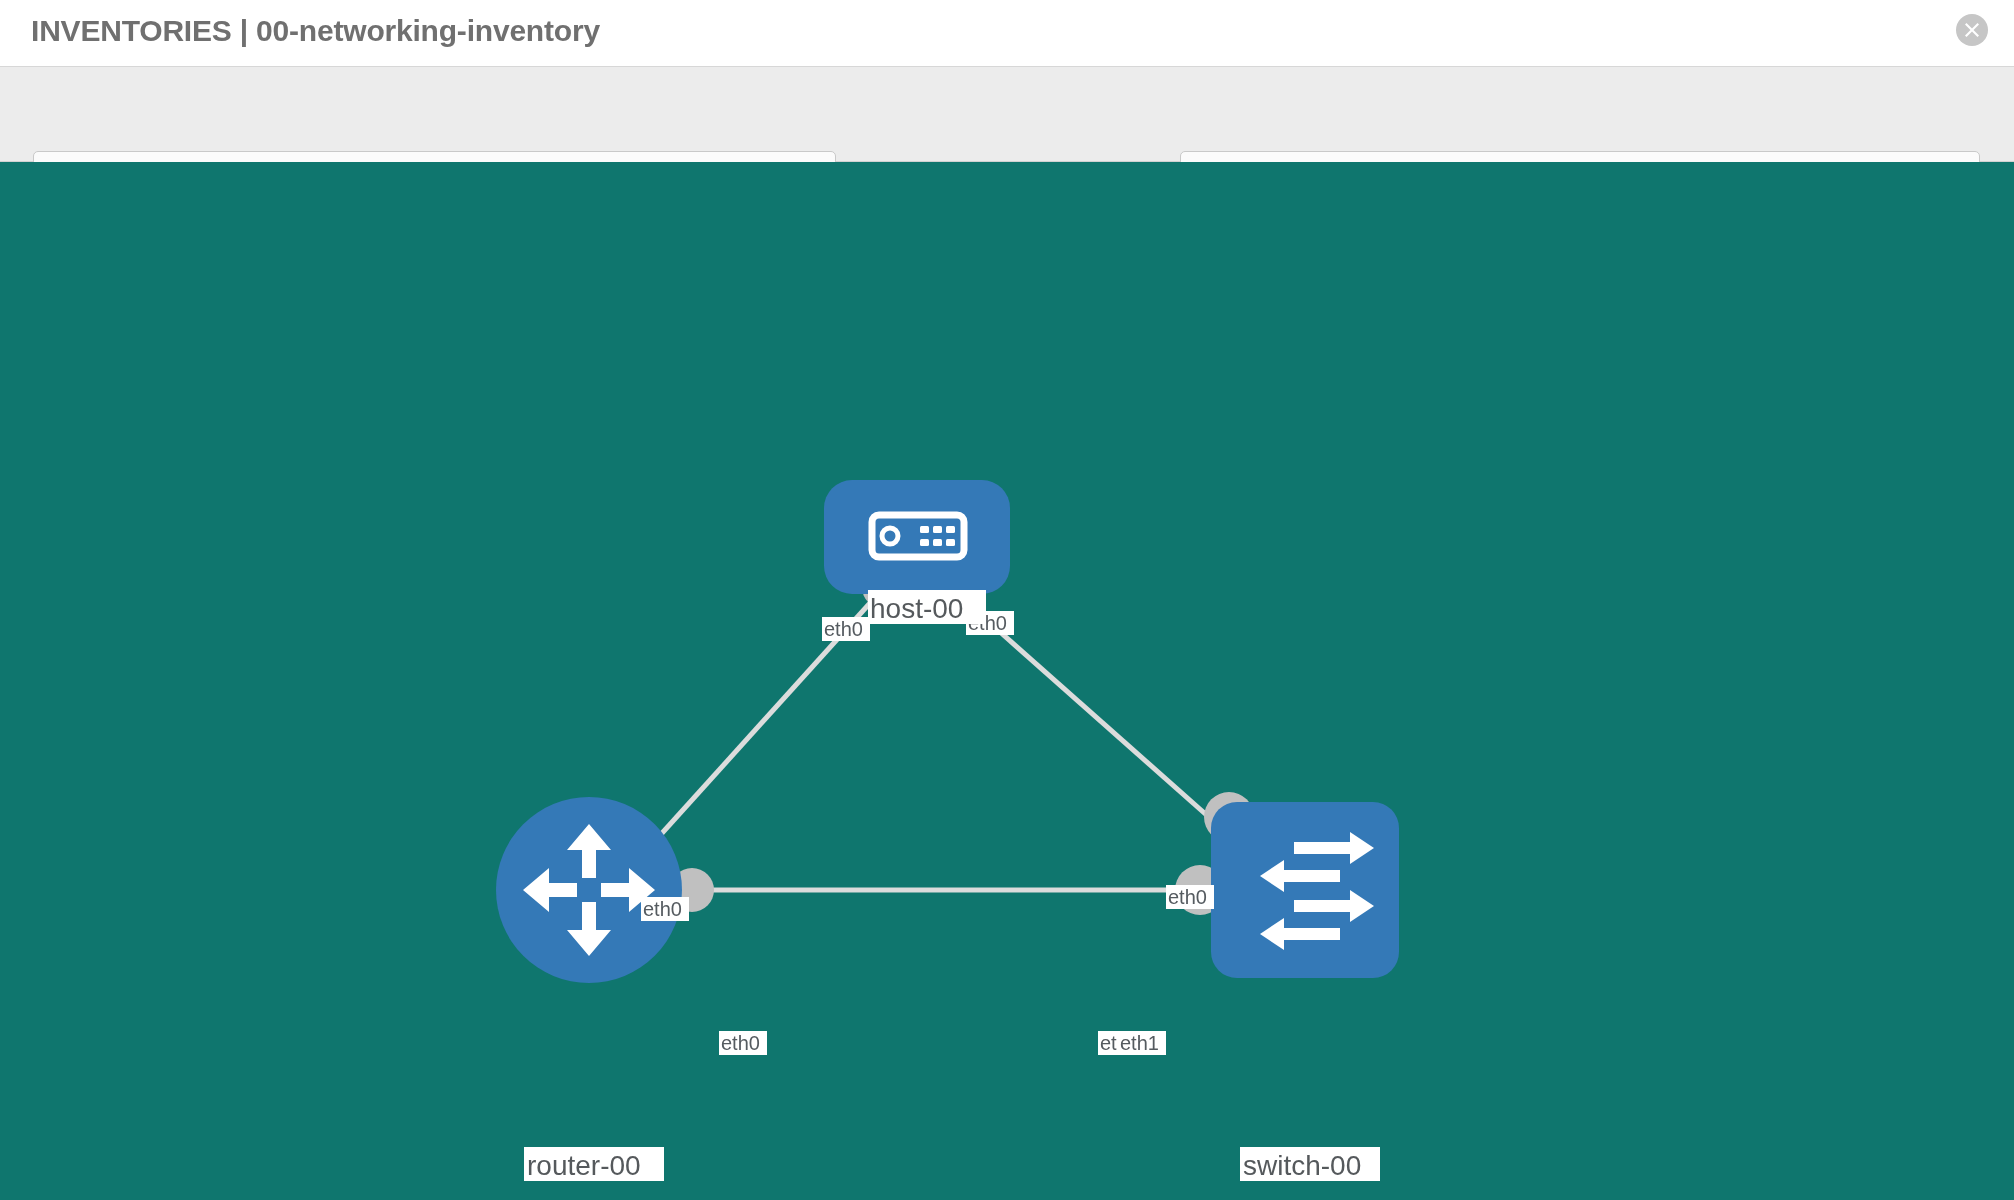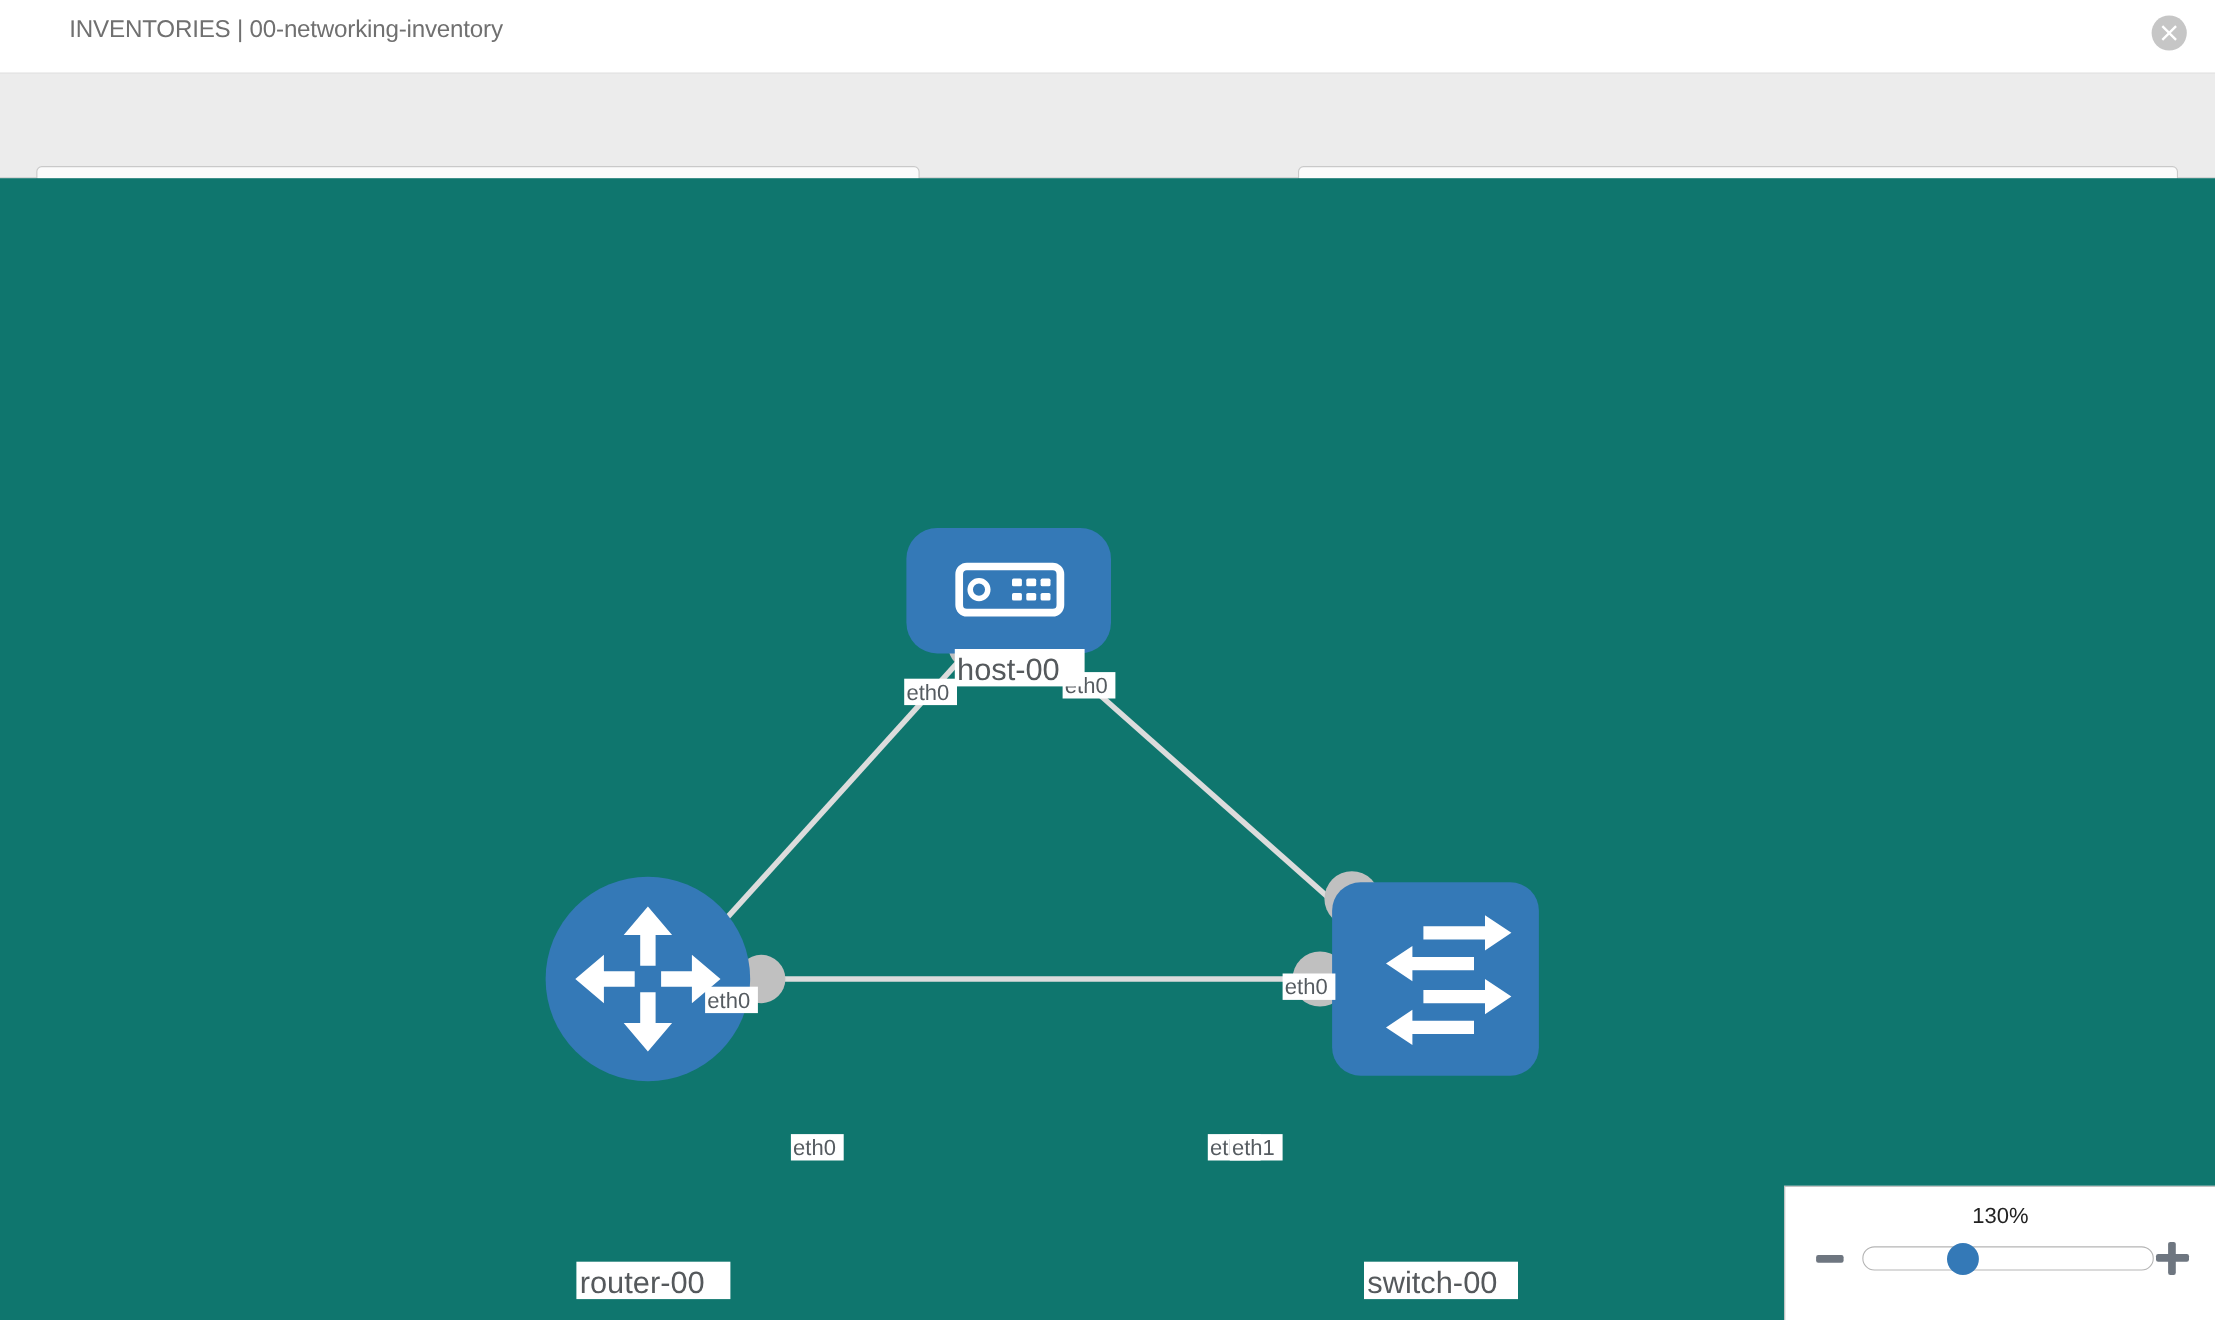--- a/index.html
+++ b/index.html
@@ -12,22 +12,22 @@
   #app { position: relative; width: 2014px; height: 1200px; }
 
   
   .header {
     position: absolute; left: 0; top: 0; width: 2014px; height: 67px;
     background: #ffffff;
     border-bottom: 1px solid #d7d7d7;
   }
   .page-title {
     position: absolute; left: 31px; top: 14px;
-    font-size: 22px; font-weight: normal; color: #707070;
-    letter-spacing: -0.2px; white-space: nowrap; margin-left: 32px;
+    font-size: 30px; font-weight: bold; color: #707070;
+    letter-spacing: -0.2px; white-space: nowrap;
   }
   .close-btn {
     position: absolute; right: 26px; top: 14px;
     width: 32px; height: 32px; border-radius: 50%;
     background: #c6c6c6; cursor: pointer;
   }
   .close-btn svg { display: block; }
 
   
   .toolbar {
@@ -283,21 +283,14 @@
         </g>
         <g>
           <rect class="node-label-bg" x="1240" y="985" width="140" height="34"></rect>
           <text class="node-label" x="1243" y="1013">switch-00</text>
         </g>
       </g>
 
     </svg>
   </div>
 
-  <div class="zoom-panel">
-    <div class="zoom-value">130%</div>
-    <div class="zoom-minus"></div>
-    <div class="zoom-track"></div>
-    <div class="zoom-thumb"></div>
-    <div class="zoom-plus"></div>
-  </div>
 
 </div>
 
 </body></html>

